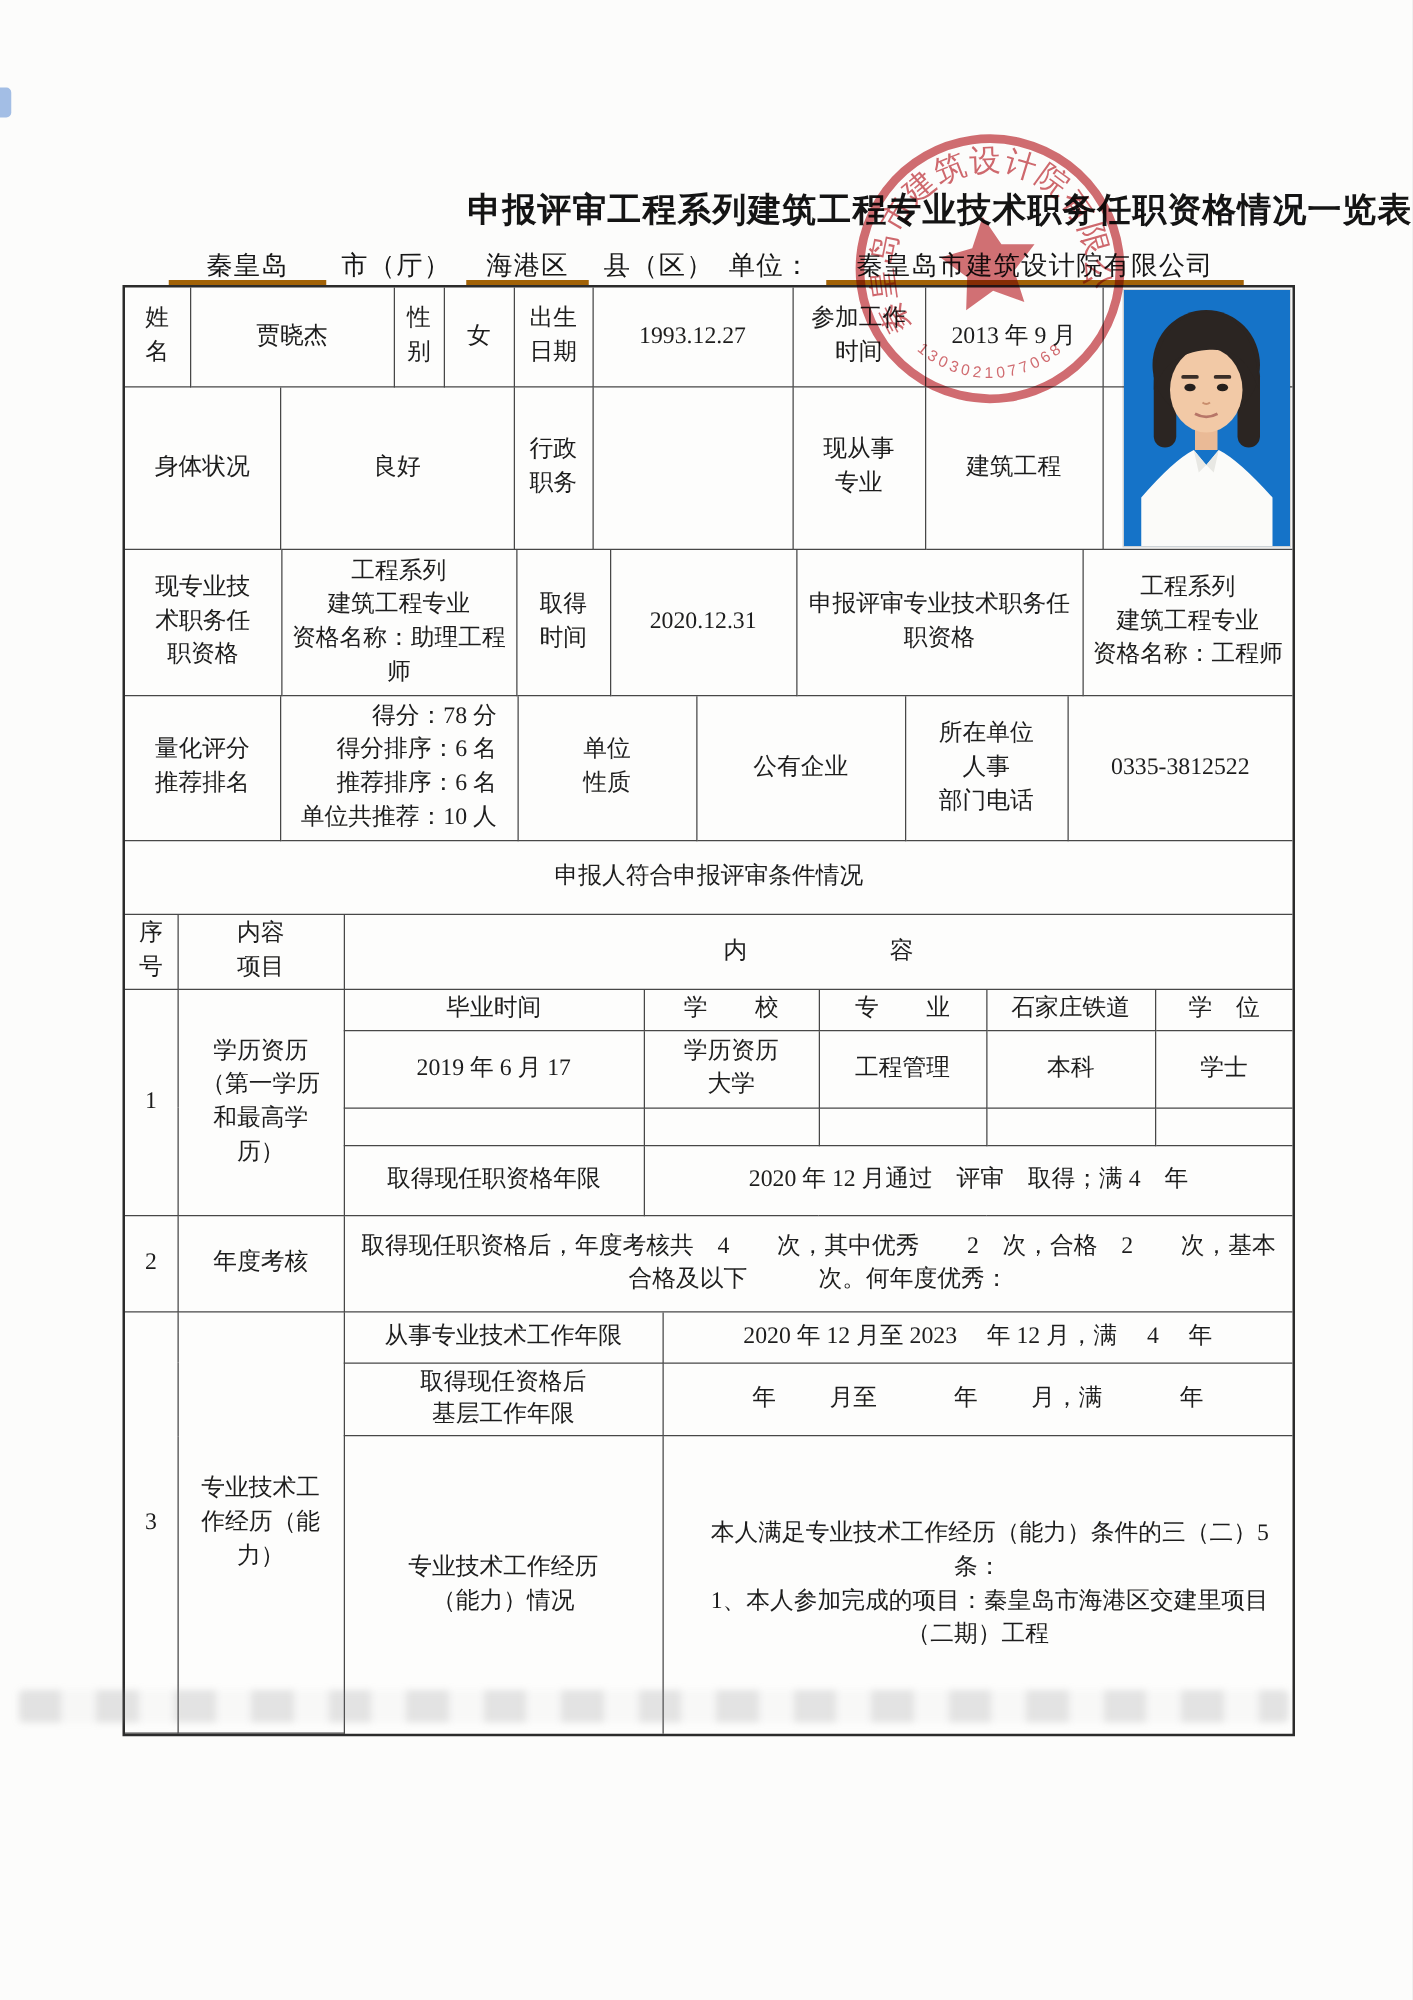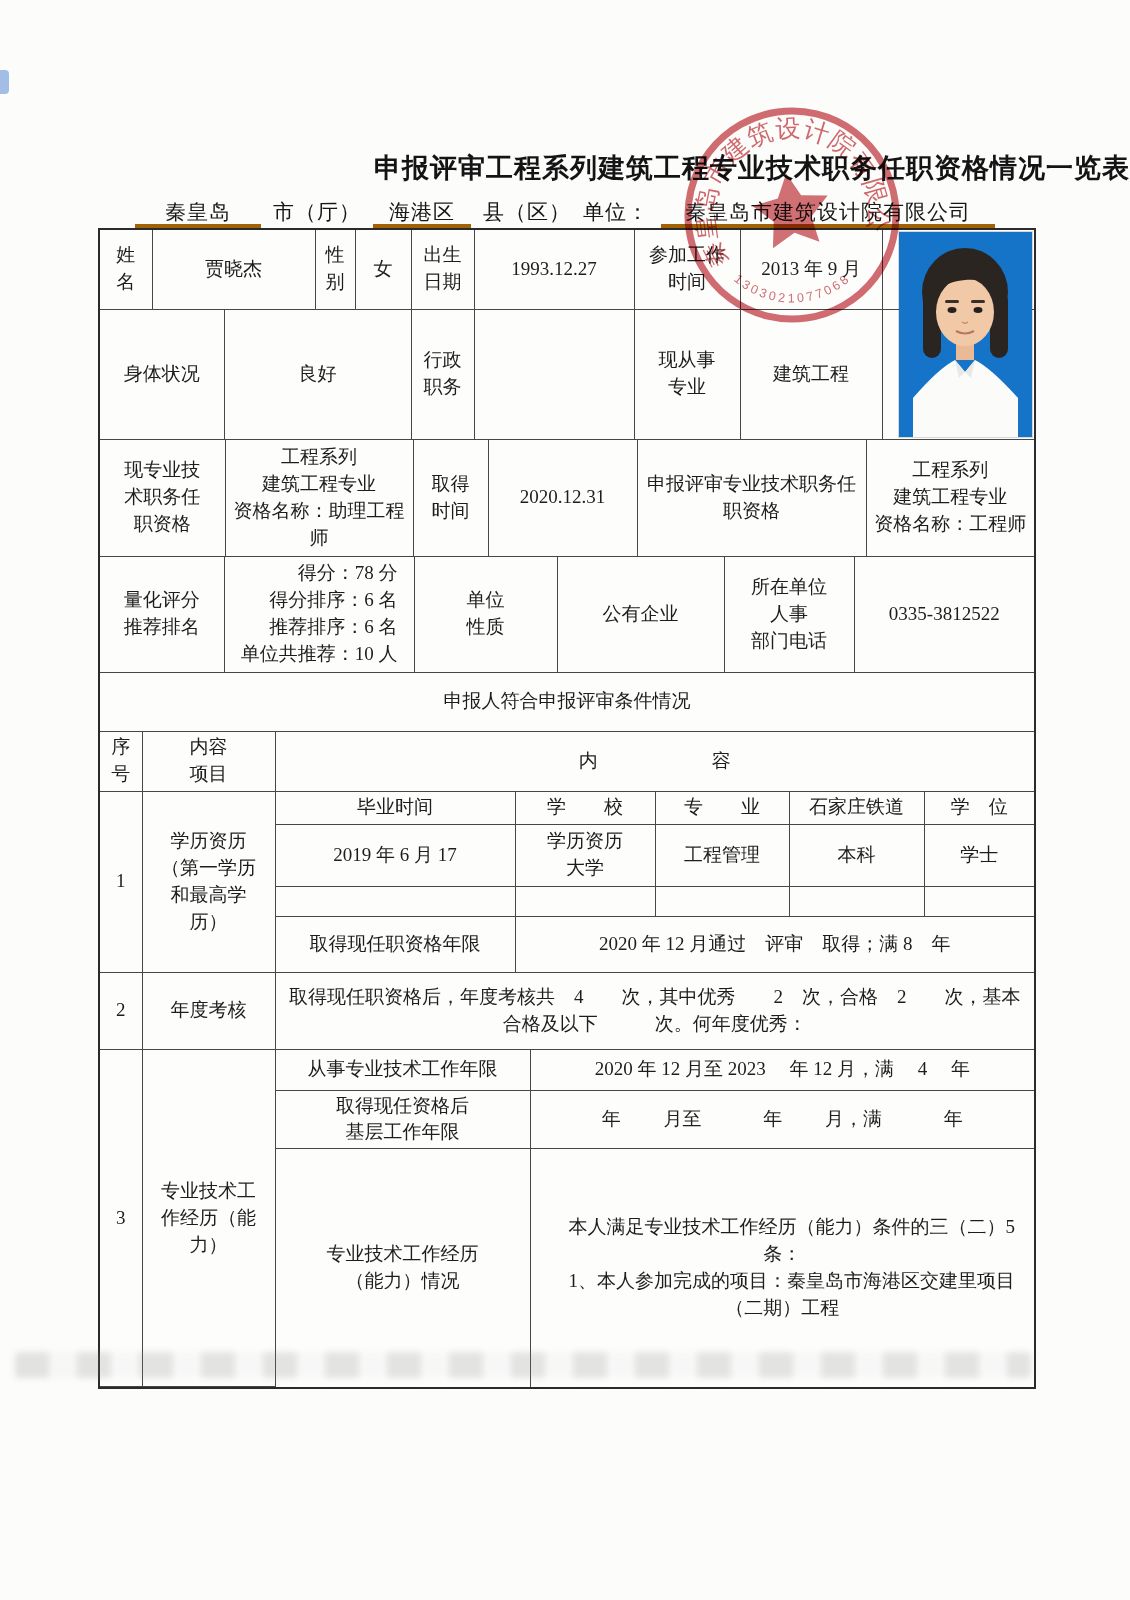--- a/index.html
+++ b/index.html
@@ -255,21 +255,21 @@
       </tr>
       <tr style="height:30px">
         <td></td>
         <td></td>
         <td></td>
         <td></td>
         <td></td>
       </tr>
       <tr style="height:56px">
         <td class="left">取得现任职资格年限</td>
-        <td colspan="4">2020 年  12  月通过　评审　取得；满 8　年</td>
+        <td colspan="4">2020 年  12  月通过　评审　取得；满 4　年</td>
       </tr>
     </tbody>
       </table>
 
     <table class="tbl">
       <colgroup>
           <col style="width:42px">
           <col style="width:133px">
           <col style="width:759px">
         </colgroup>

